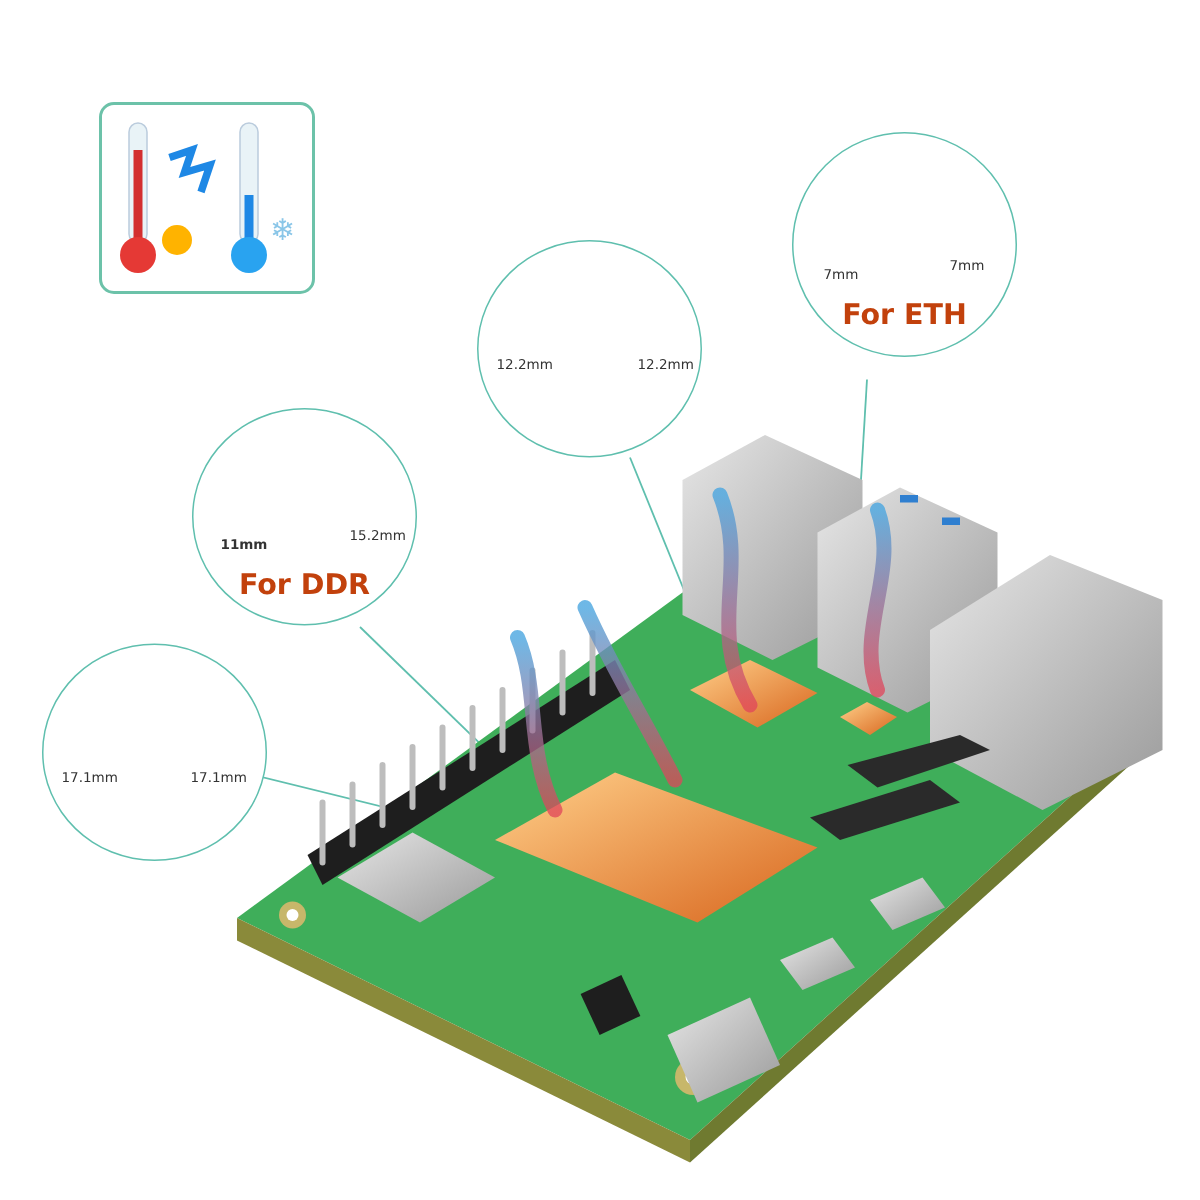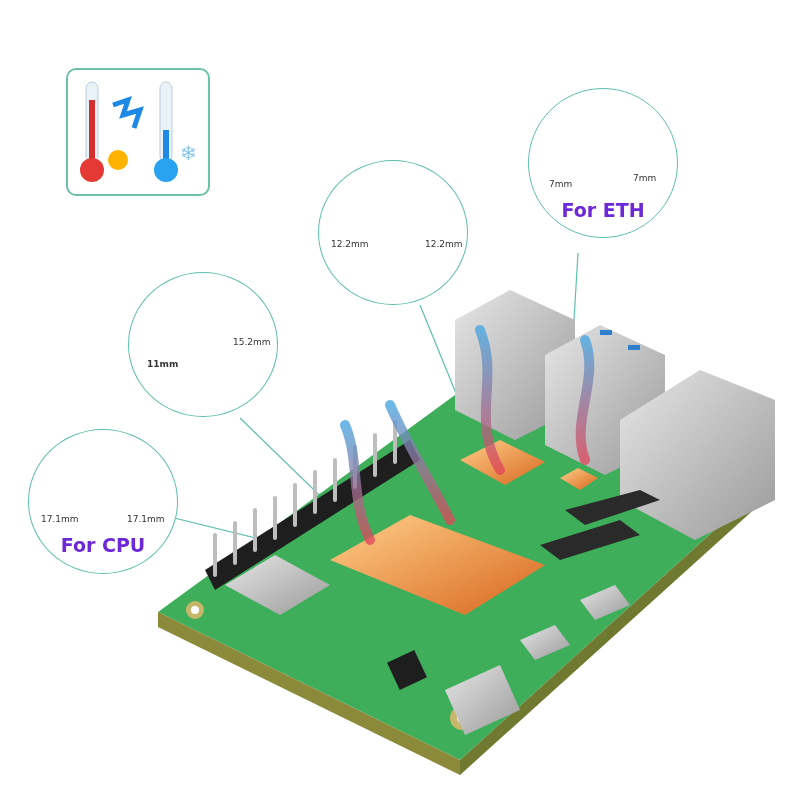--- a/index.html
+++ b/index.html
@@ -1,19 +1,19 @@
 <!DOCTYPE html>
 <html><head>
 <meta charset="utf-8">
 <style>
   html,body{margin:0;padding:0;background:#ffffff;}
   body{width:800px;height:800px;position:relative;overflow:hidden;font-family:"DejaVu Sans",sans-serif;}
   .scene{position:absolute;left:0;top:0;width:800px;height:800px;}
   .callout{position:absolute;border:1.5px solid #5fbfae;border-radius:50%;background:#fff;box-sizing:border-box;}
-  .callout .label{position:absolute;left:0;right:0;text-align:center;color:#6d28d9;font-weight:bold;font-size:19px;}
+  .callout .label{position:absolute;left:0;right:0;text-align:center;color:#c2410c;font-weight:bold;font-size:19px;}
   .callout .dim{position:absolute;font-size:9px;color:#333;}
   .temp-box{position:absolute;left:66px;top:68px;width:144px;height:128px;border:2px solid #6cc2a9;border-radius:10px;background:#fff;box-sizing:border-box;}
 </style>
 </head>
 <body>
 
 <div class="scene">
   <svg width="800" height="800" viewBox="0 0 800 800" style="position:absolute;left:0;top:0;">
     <defs>
       <linearGradient id="cu" x1="0" y1="0" x2="1" y2="1">
@@ -111,25 +111,25 @@
         <rect x="95" y="60" width="6" height="34" fill="#1e88e5"></rect>
         <circle cx="98" cy="100" r="12" fill="#29a3f0"></circle>
       </g>
       <text x="112" y="90" font-size="20" fill="#8ac6e8">❄</text>
     </svg>
   </div>
 
   <div class="callout" style="left:28px;top:429px;width:150px;height:145px;">
     <span class="dim" style="left:12px;top:84px;">17.1mm</span>
     <span class="dim" style="left:98px;top:84px;">17.1mm</span>
-    <span class="label" style="top:104px;">For CPU</span>
   </div>
   <div class="callout" style="left:128px;top:272px;width:150px;height:145px;">
     <span class="dim" style="left:18px;top:86px;font-weight:bold;">11mm</span>
-    <span class="dim" style="left:104px;top:64px;">15.2mm</span>
+    <span class="dim" style="left:104px;top:80px;">15.2mm</span>
+    <span class="label" style="top:106px;">For DDR</span>
   </div>
   <div class="callout" style="left:318px;top:160px;width:150px;height:145px;">
     <span class="dim" style="left:12px;top:78px;">12.2mm</span>
     <span class="dim" style="left:106px;top:78px;">12.2mm</span>
   </div>
   <div class="callout" style="left:528px;top:88px;width:150px;height:150px;">
     <span class="dim" style="left:20px;top:90px;">7mm</span>
     <span class="dim" style="left:104px;top:84px;">7mm</span>
     <span class="label" style="top:110px;">For ETH</span>
   </div>

